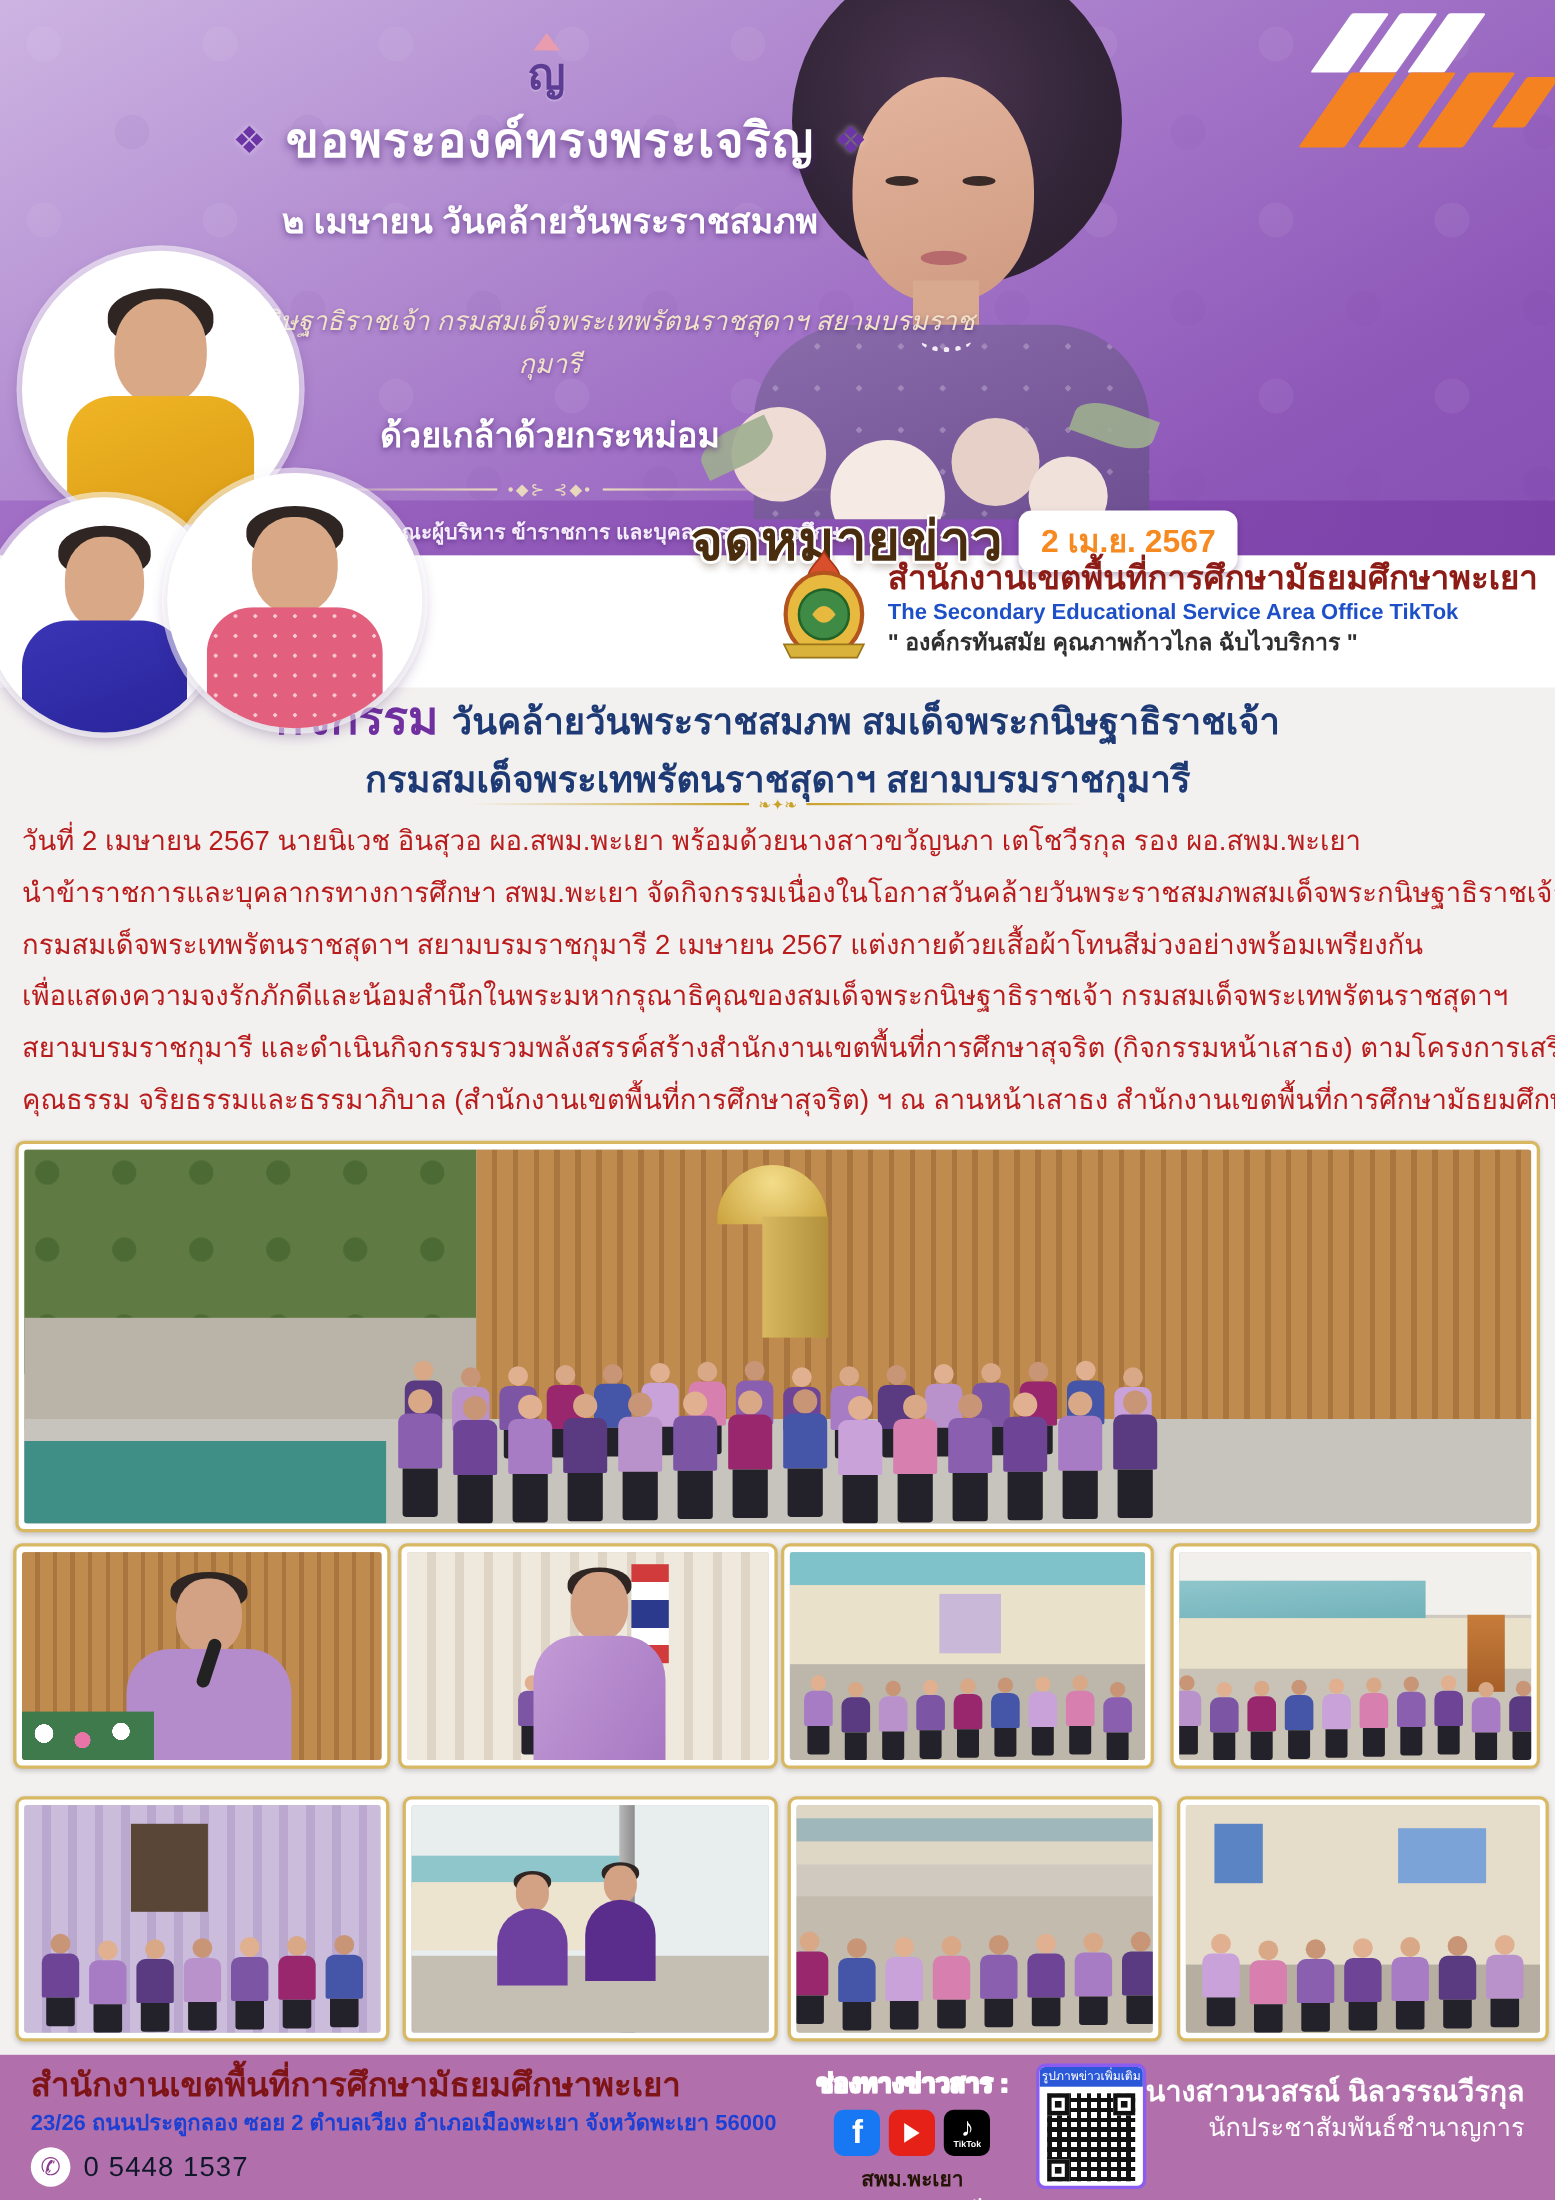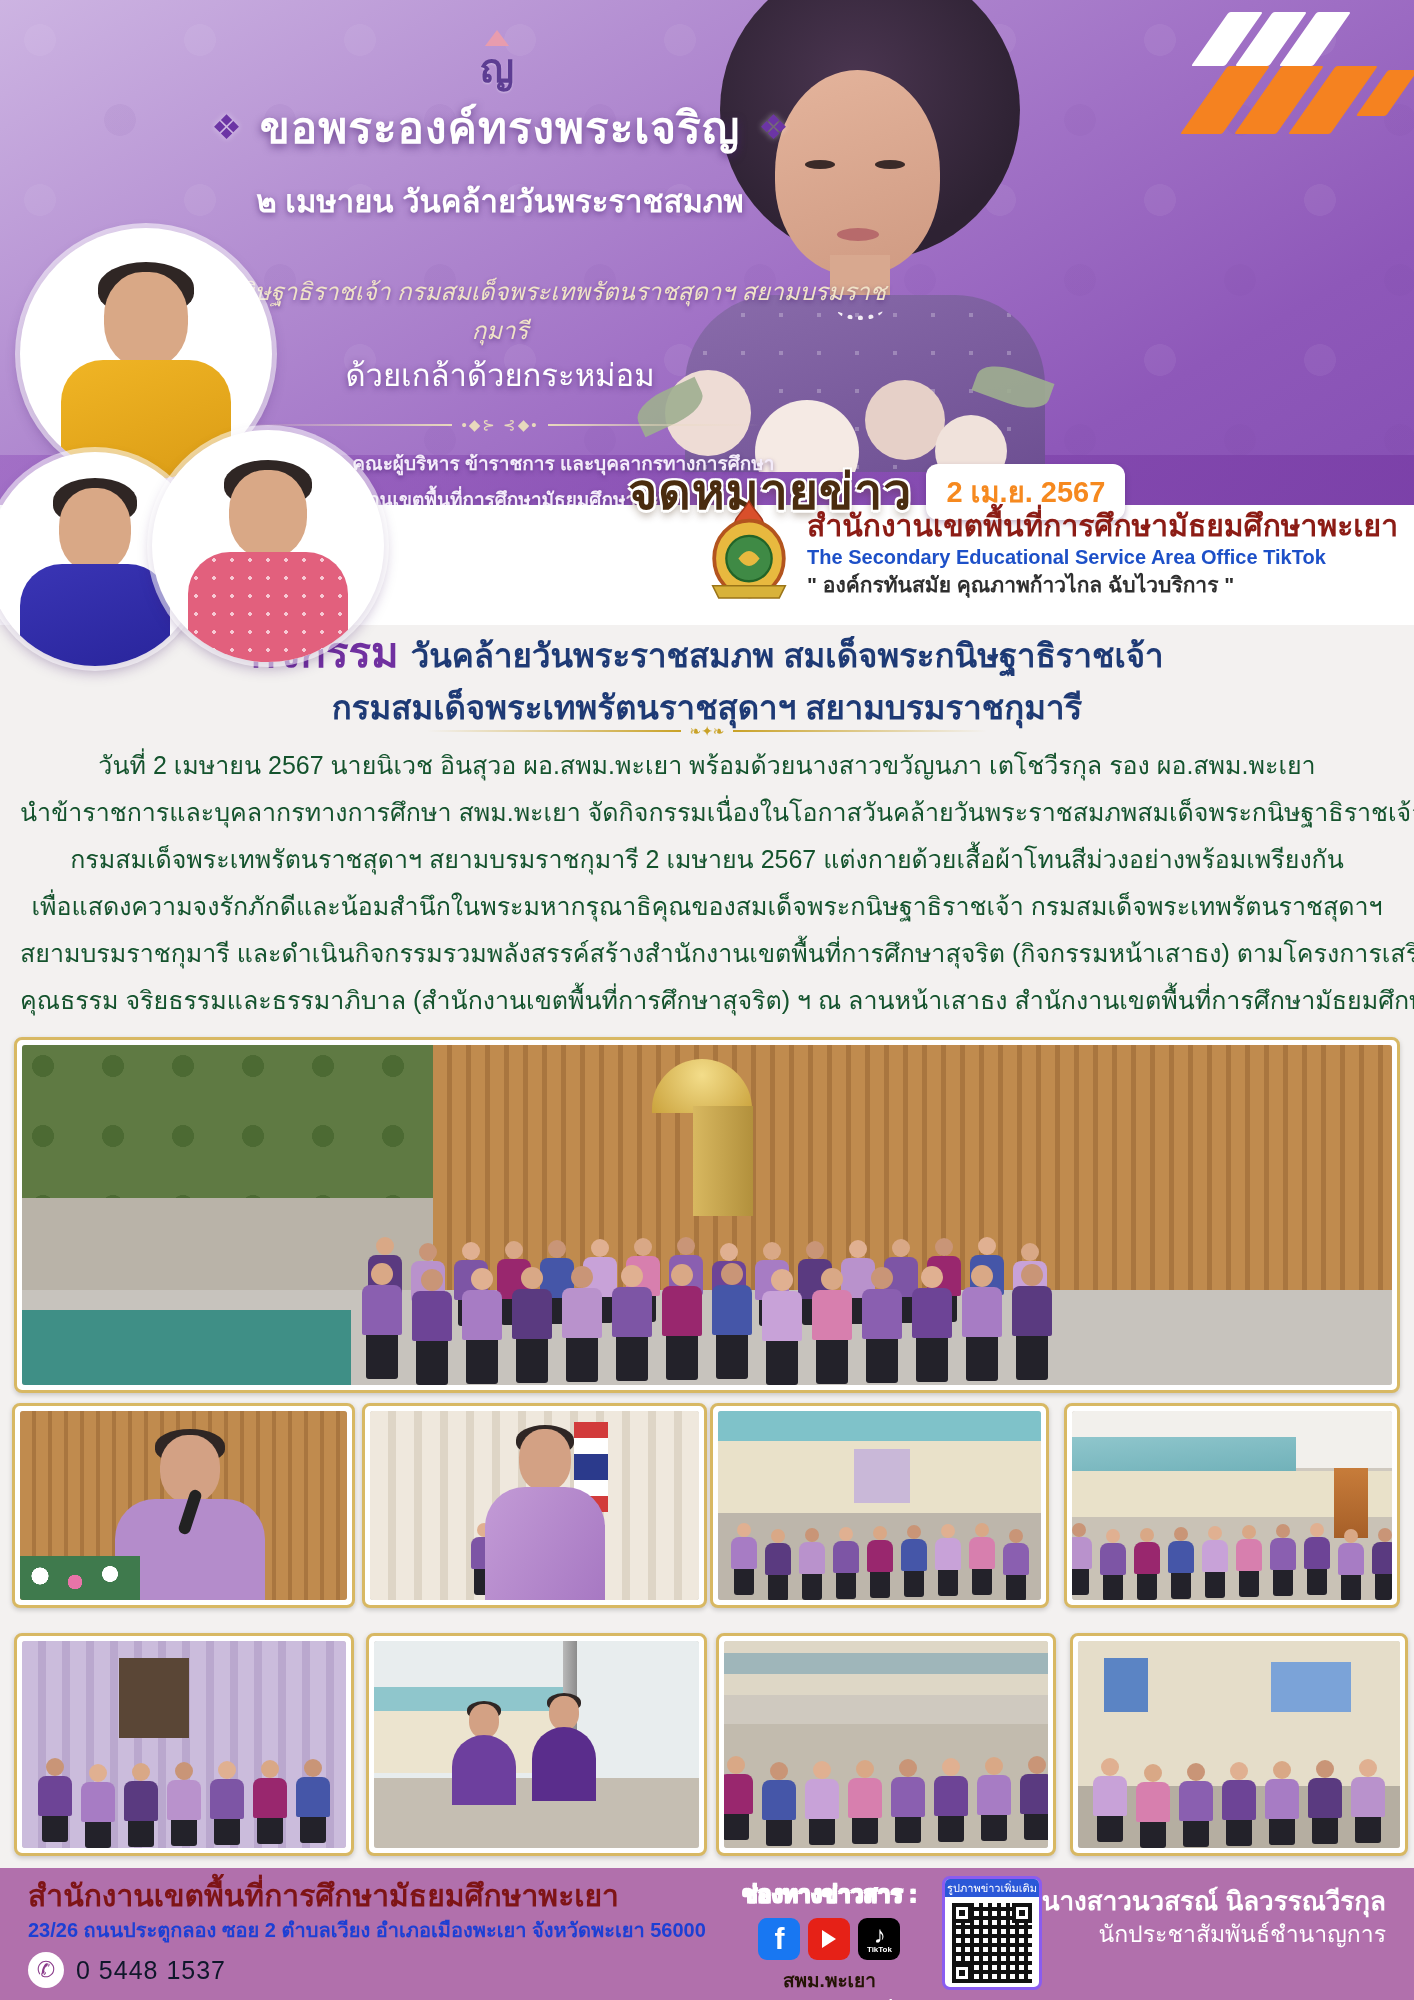--- a/index.html
+++ b/index.html
@@ -35,21 +35,21 @@
   
   .blessing{position:absolute;left:110px;top:92px;width:780px;text-align:center;color:#fff;}
   .b-titlerow{display:flex;align-items:center;justify-content:center;gap:18px;}
   .diamond{color:#6c35a5;font-size:34px;text-shadow:0 0 6px rgba(255,255,255,.45);}
   .b-title{font-size:44px;font-weight:bold;letter-spacing:1px;
     text-shadow:0 3px 8px rgba(70,30,110,.65);}
   .b-sub{margin-top:14px;font-size:31px;font-weight:bold;
     text-shadow:0 2px 6px rgba(70,30,110,.6);}
   .b-royal{margin-top:46px;font-size:24px;font-style:italic;color:#f0e3c8;
     text-shadow:0 2px 4px rgba(70,30,110,.5);}
-  .b-dedic{font-size:31px;font-weight:normal;
+  .b-dedic{margin-top:20px;font-size:31px;font-weight:bold;
     text-shadow:0 2px 6px rgba(70,30,110,.65);}
   .b-div{margin:16px auto 0;width:520px;display:flex;align-items:center;gap:10px;color:#e8d9bd;}
   .b-div .ln{flex:1;height:2px;background:linear-gradient(90deg,transparent,#e8d9bd);}
   .b-div .ln.r{background:linear-gradient(90deg,#e8d9bd,transparent);}
   .b-div .orn{font-size:15px;letter-spacing:2px;}
   .b-sig1{margin-top:14px;font-size:19px;font-weight:bold;color:#f4ecfa;
     text-shadow:0 2px 4px rgba(70,30,110,.55);}
   .b-sig2{margin-top:6px;font-size:19px;font-weight:bold;color:#f4ecfa;
     text-shadow:0 2px 4px rgba(70,30,110,.55);}
 
@@ -113,22 +113,22 @@
   
   .art-title{position:absolute;left:0;top:630px;width:1414px;text-align:center;
     color:#1e3a75;font-weight:bold;line-height:46px;z-index:5;}
   .art-title .kw{color:#7030a0;font-size:42px;margin-right:12px;}
   .art-title .t1{font-size:33px;}
   .art-title .t2{font-size:33px;}
   .art-div{position:absolute;left:427px;top:723px;width:560px;display:flex;align-items:center;gap:8px;color:#c9a227;}
   .art-div .ln{flex:1;height:2px;background:linear-gradient(90deg,transparent,#c9a227);}
   .art-div .ln.r{background:linear-gradient(90deg,#c9a227,transparent);}
   .art-div .orn{font-size:14px;}
-  .art-body{position:absolute;left:20px;top:742px;width:1374px;text-align:center;
-    color:#14532d;font-size:25px;}
+  .art-body{position:absolute;left:20px;top:742px;width:1374px;text-align:left;
+    color:#b91c1c;font-size:25px;}
   .art-body .line{height:47px;line-height:47px;white-space:nowrap;}
 
   
   .photo{position:absolute;background:#ffffff;border:3px solid #d8b863;border-radius:8px;
     padding:5px;box-shadow:0 2px 5px rgba(0,0,0,.18);}
   .scene{position:relative;width:100%;height:100%;overflow:hidden;border-radius:3px;background:#cfc9bf;}
   .bgp{position:absolute;}
   .crowd{position:absolute;left:0;right:0;display:flex;justify-content:center;align-items:flex-end;}
   .person{display:flex;flex-direction:column;align-items:center;}
   .person i{display:block;}

